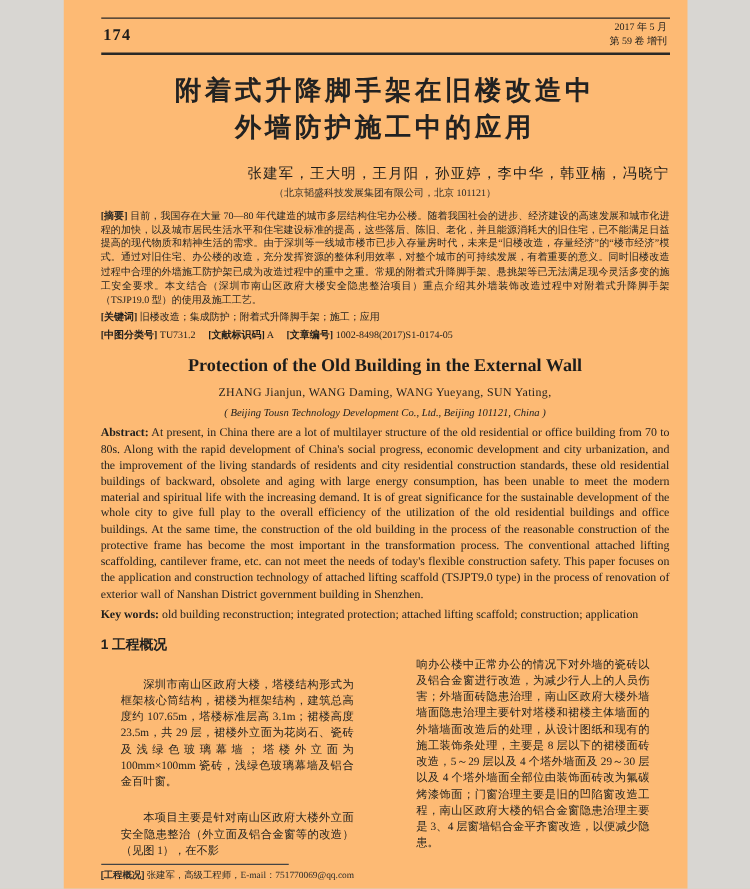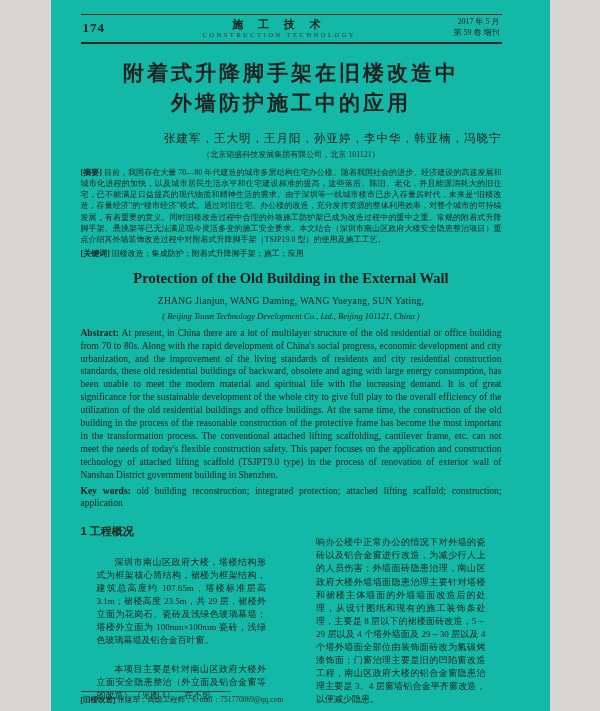--- a/index.html
+++ b/index.html
@@ -1,19 +1,19 @@
 <!DOCTYPE html>
 <html><head>
 <meta charset="utf-8">
 <style>
   html,body{margin:0;padding:0;background:#d8d6d2;}
   .page{
     width:499px;height:711px;margin:0 auto;position:relative;
-    background:#14b8a6;color:#1e1d1b;box-sizing:border-box;
-    padding:14px 48px 8px 30px;overflow:hidden;
+    background:#fdba74;color:#1e1d1b;box-sizing:border-box;
+    padding:14px 14px 8px 30px;overflow:hidden;
     font-family:"Liberation Serif","DejaVu Serif",serif;
   }
   
   .hdr{
     border-top:1px solid #2a2927;border-bottom:2.5px solid #2a2927;
     display:flex;justify-content:space-between;align-items:center;
     padding:3px 2px 4px 2px;height:30px;box-sizing:border-box;
   }
   .hdr-page{font-size:13px;font-weight:bold;letter-spacing:1px;}
   .hdr-center{text-align:center;line-height:1.15;}
@@ -32,42 +32,38 @@
   .clc{margin-top:3px;font-size:8px;line-height:1.4;}
   .clc span.val{margin-right:8px;}
   
   .title-en{margin-top:10px;text-align:center;font-size:14.5px;font-weight:bold;line-height:1.35;}
   .authors-en{margin-top:6px;text-align:center;font-size:9.5px;line-height:1.45;letter-spacing:.3px;}
   .affil-en{margin-top:2px;text-align:center;font-size:8.5px;font-style:italic;}
   .abs-en{margin-top:6px;font-size:9.5px;line-height:1.36;text-align:justify;color:#22211f;}
   .abs-en b{font-weight:bold;}
   .kw-en{margin-top:3px;font-size:9.5px;line-height:1.36;text-align:justify;}
   
-  .body-cols{display:flex;gap:18px;margin-top:10px;align-items:center;}
+  .body-cols{display:flex;gap:18px;margin-top:10px;}
   .col{flex:1;font-size:9px;line-height:1.45;text-align:justify;color:#24231f;}
   .sec-head{font-size:11px;font-weight:bold;margin:0 0 4px 0;
     font-family:"Liberation Sans","DejaVu Sans",sans-serif;}
   .col p{margin:16px;}
   .col p.indent{text-indent:2em;}
   
   .footnote{position:absolute;left:30px;bottom:6px;width:300px;font-size:7.5px;color:#2c2b28;}
   .footnote .rule{width:150px;border-top:1px solid #444;margin-bottom:3px;}
   .footnote b{font-family:"Liberation Sans","DejaVu Sans",sans-serif;}
 </style>
 </head>
 <body>
 
 <div class="page">
 
   <div class="hdr">
     <div class="hdr-page">174</div>
-    <div class="hdr-center">
-      <div class="hdr-journal-cn">施 工 技 术</div>
-      <div class="hdr-journal-en">CONSTRUCTION TECHNOLOGY</div>
-    </div>
     <div class="hdr-right">
       <div>2017 年 5 月</div>
       <div>第 59 卷  增刊</div>
     </div>
   </div>
 
   <div class="title-cn">
     <div>附着式升降脚手架在旧楼改造中</div>
     <div>外墙防护施工中的应用</div>
   </div>
@@ -78,20 +74,28 @@
   <div class="abs-cn">
     <b>[摘要]</b>
     <span>目前，我国存在大量 70—80 年代建造的城市多层结构住宅办公楼。随着我国社会的进步、经济建设的高速发展和城市化进程的加快，以及城市居民生活水平和住宅建设标准的提高，这些落后、陈旧、老化，并且能源消耗大的旧住宅，已不能满足日益提高的现代物质和精神生活的需求。由于深圳等一线城市楼市已步入存量房时代，未来是“旧楼改造，存量经济”的“楼市经济”模式。通过对旧住宅、办公楼的改造，充分发挥资源的整体利用效率，对整个城市的可持续发展，有着重要的意义。同时旧楼改造过程中合理的外墙施工防护架已成为改造过程中的重中之重。常规的附着式升降脚手架、悬挑架等已无法满足现今灵活多变的施工安全要求。本文结合（深圳市南山区政府大楼安全隐患整治项目）重点介绍其外墙装饰改造过程中对附着式升降脚手架（TSJP19.0 型）的使用及施工工艺。</span>
   </div>
 
   <div class="kw-cn">
     <b>[关键词]</b>
     <span>旧楼改造；集成防护；附着式升降脚手架；施工；应用</span>
   </div>
 
+  <div class="clc">
+    <b>[中图分类号]</b>
+    <span class="val">TU731.2</span>
+    <b>[文献标识码]</b>
+    <span class="val">A</span>
+    <b>[文章编号]</b>
+    <span class="val">1002-8498(2017)S1-0174-05</span>
+  </div>
 
   <div class="title-en">
     <div>Protection of the Old Building in the External Wall</div>
   </div>
 
   <div class="authors-en">
     <div>ZHANG Jianjun, WANG Daming, WANG Yueyang, SUN Yating,</div>
   </div>
 
   <div class="affil-en">( Beijing Tousn Technology Development Co., Ltd., Beijing  101121, China )</div>
@@ -112,17 +116,17 @@
       <p class="indent">深圳市南山区政府大楼，塔楼结构形式为框架核心筒结构，裙楼为框架结构，建筑总高度约 107.65m，塔楼标准层高 3.1m；裙楼高度 23.5m，共 29 层，裙楼外立面为花岗石、瓷砖及浅绿色玻璃幕墙；塔楼外立面为 100mm×100mm 瓷砖，浅绿色玻璃幕墙及铝合金百叶窗。</p>
       <p class="indent">本项目主要是针对南山区政府大楼外立面安全隐患整治（外立面及铝合金窗等的改造）（见图 1），在不影</p>
     </div>
     <div class="col">
       <p>响办公楼中正常办公的情况下对外墙的瓷砖以及铝合金窗进行改造，为减少行人上的人员伤害；外墙面砖隐患治理，南山区政府大楼外墙墙面隐患治理主要针对塔楼和裙楼主体墙面的外墙墙面改造后的处理，从设计图纸和现有的施工装饰条处理，主要是 8 层以下的裙楼面砖改造，5～29 层以及 4 个塔外墙面及 29～30 层以及 4 个塔外墙面全部位由装饰面砖改为氟碳烤漆饰面；门窗治理主要是旧的凹陷窗改造工程，南山区政府大楼的铝合金窗隐患治理主要是 3、4 层窗墙铝合金平齐窗改造，以便减少隐患。</p>
     </div>
   </div>
 
   <div class="footnote">
     <div class="rule"></div>
-    <b>[旧楼改造]</b>
+    <b>[工程概况]</b>
     <span>张建军，高级工程师，E-mail：751770069@qq.com</span>
   </div>
 
 </div>
 
 </body></html>

